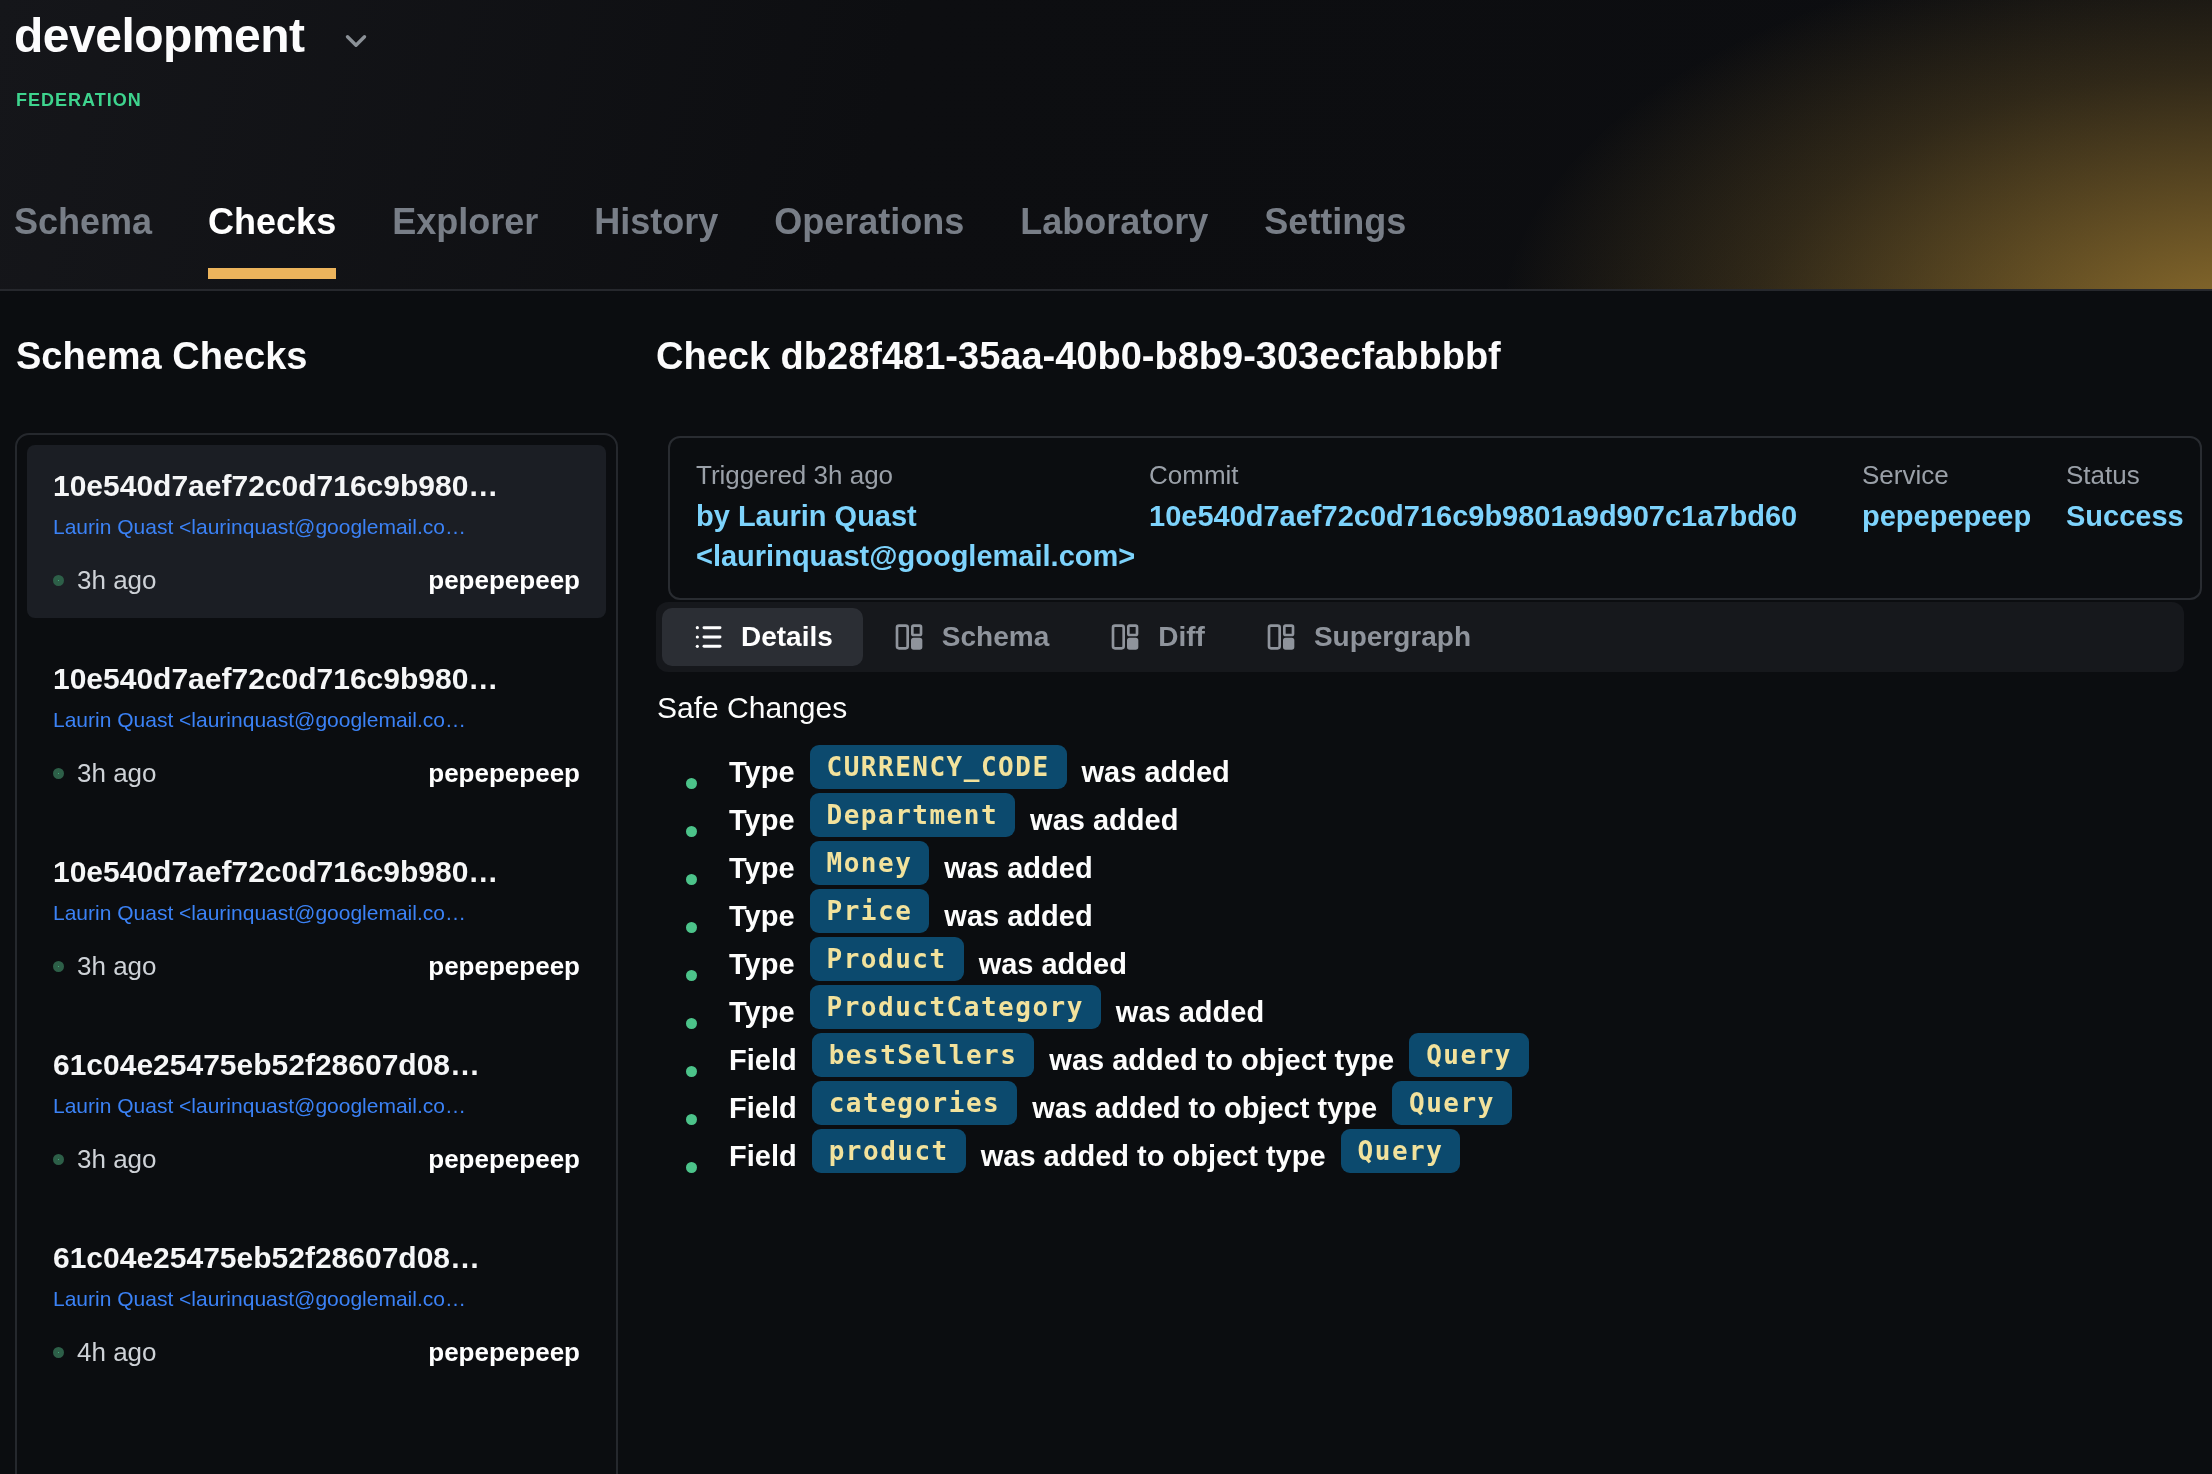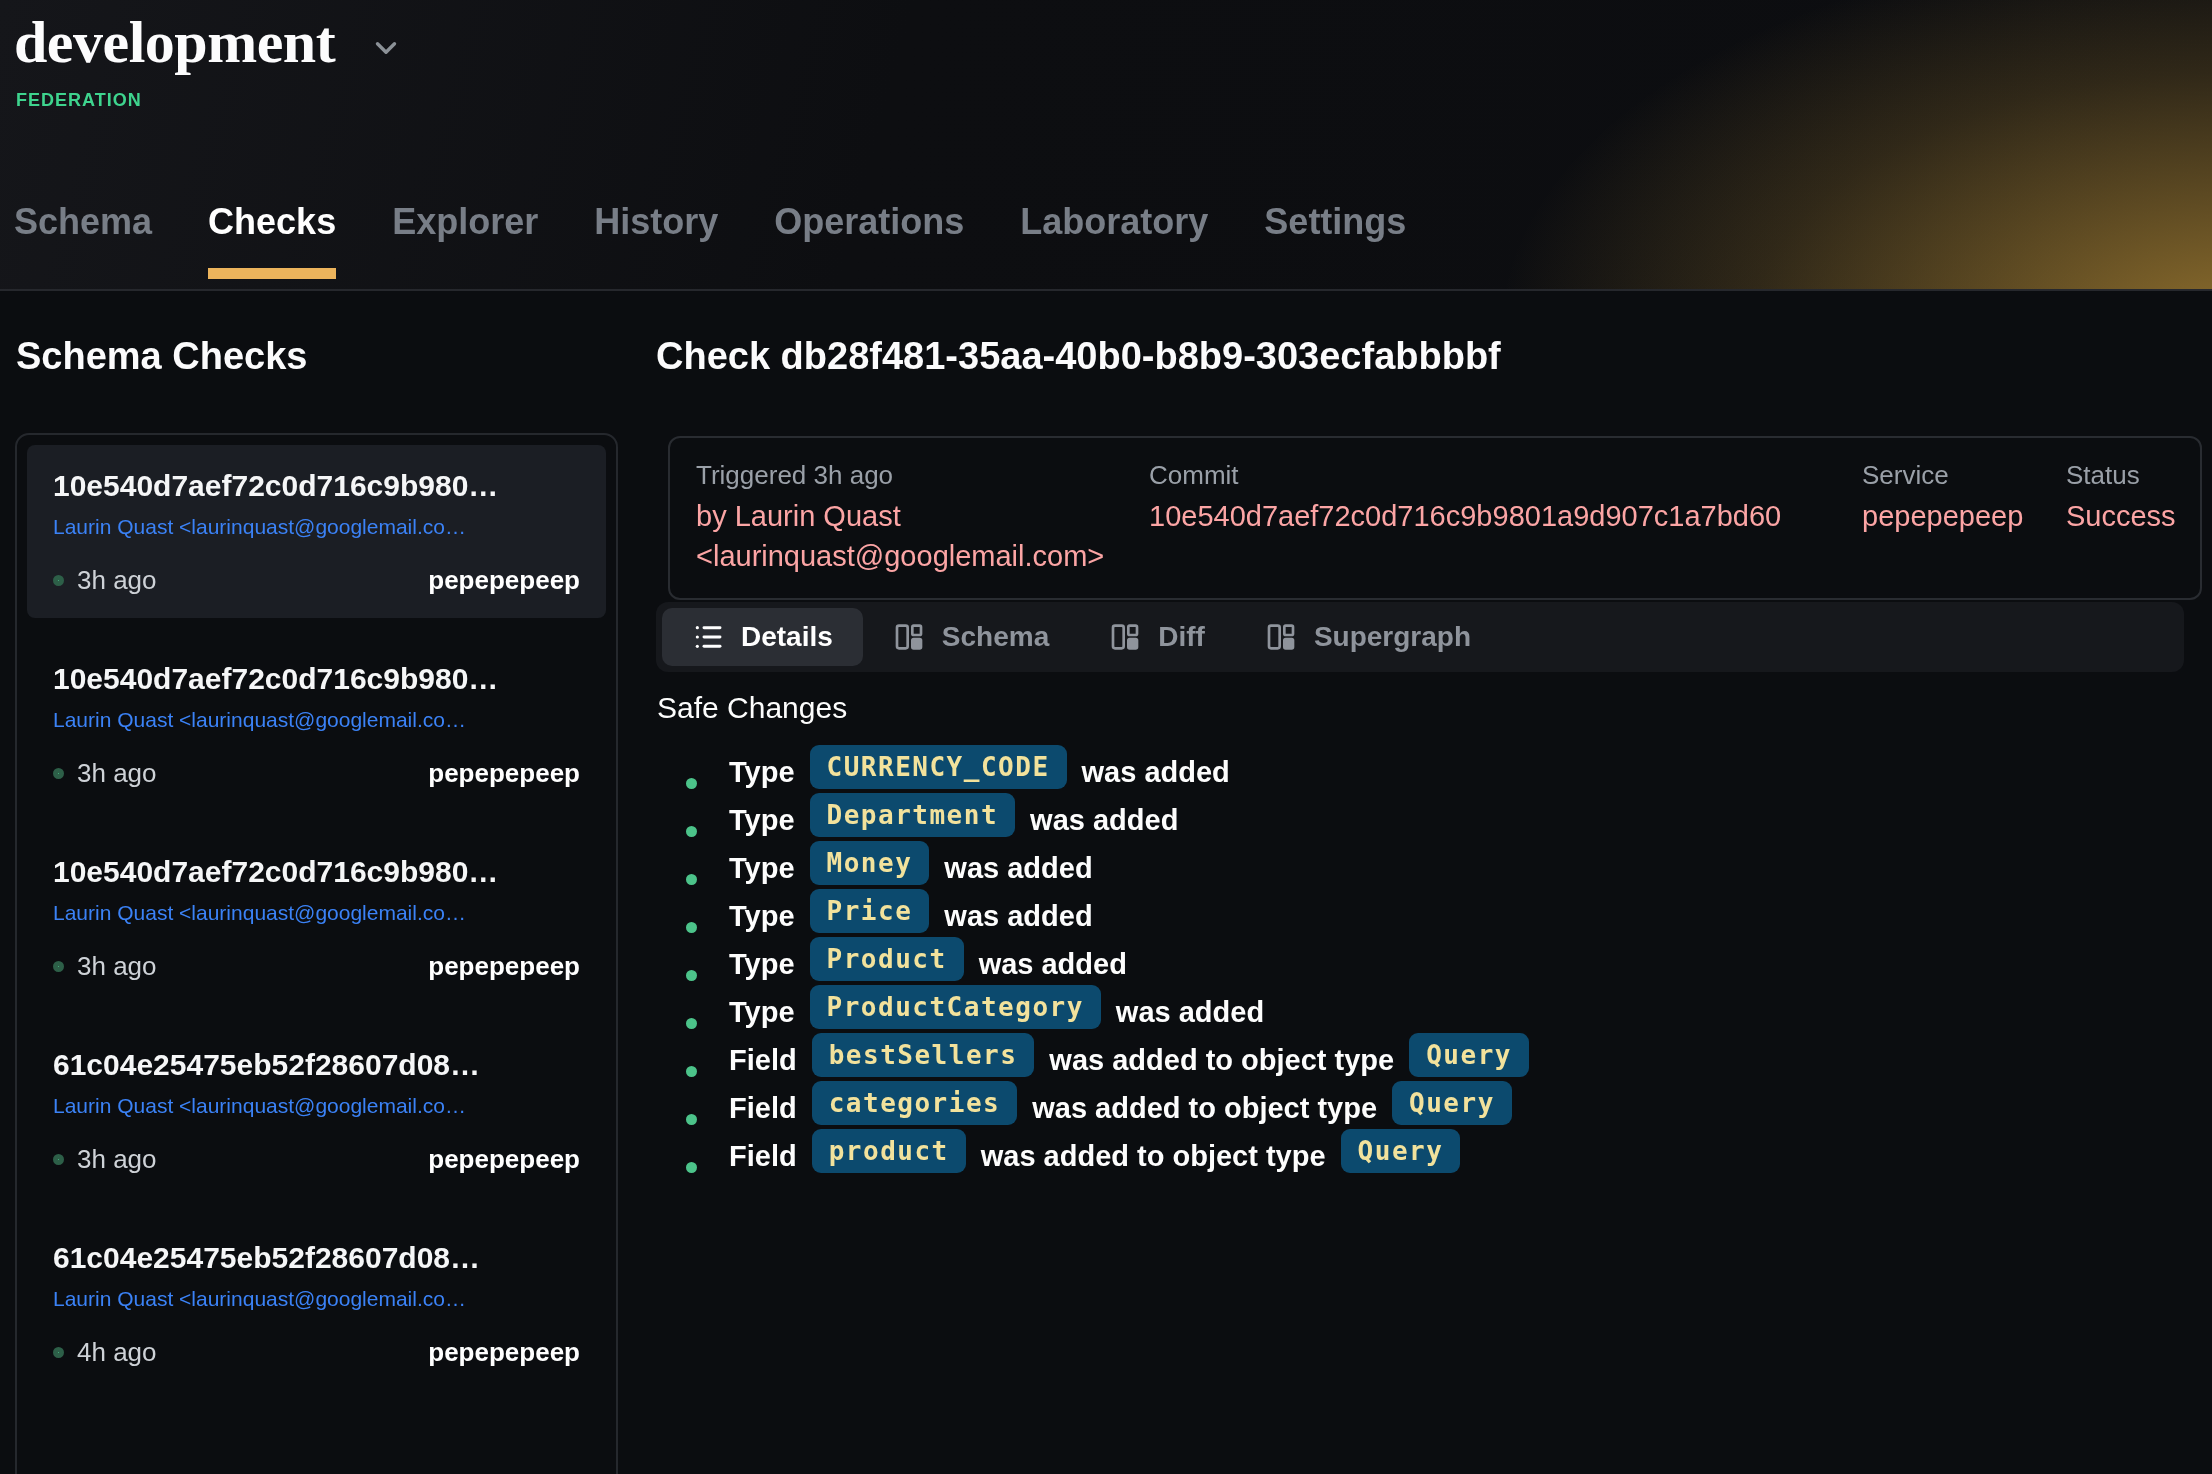--- a/index.html
+++ b/index.html
@@ -14,21 +14,21 @@
 
   
   .hdr {
     position:relative; height:291px;
     border-bottom:2px solid #26282d;
     background:
       radial-gradient(1050px 560px at 101% 114%, rgba(235,180,66,0.58), rgba(235,180,66,0.16) 46%, rgba(0,0,0,0) 70%),
       linear-gradient(105deg, #15161a 0%, #0d0e11 40%, #0c0d10 100%);
   }
   .org { position:absolute; left:14px; top:8px; display:flex; align-items:center; gap:34px; cursor:pointer; }
-  .org h1 { margin:0; font-size:60px; font-weight:700; letter-spacing:-0.5px; color:#fcfcfd;font-family:Liberation Serif, serif; }
+  .org h1 { margin:0; font-size:48px; font-weight:700; letter-spacing:-0.5px; color:#fcfcfd; }
   .chev { width:34px; height:34px; margin-top:10px; }
   .fed { position:absolute; left:16px; top:90px; font-size:18px; font-weight:700; letter-spacing:1px; color:#3ed48e; }
 
   .tabs { position:absolute; left:14px; top:200px; display:flex; }
   .tab {
     position:relative; display:block; margin-right:56px; text-decoration:none;
     font-size:36px; font-weight:700; line-height:44px; color:#787e87;
     padding-bottom:35px; cursor:pointer;
   }
   .tab.active { color:#ffffff; }
@@ -60,21 +60,21 @@
   
   .main-title { position:absolute; left:656px; top:44px; margin:0; font-size:38px; font-weight:700; color:#fbfbfc; }
 
   .meta-box {
     position:absolute; left:656px; top:145px; width:1534px;
     border:2px solid #292c31; border-radius:12px;
     padding:22px 26px 22px;
     display:grid; grid-template-columns:453px 713px 204px 1fr;margin-left:12px;
   }
   .meta-label { font-size:26px; color:#9aa0a8; margin-bottom:5px; }
-  .meta-value { font-size:29px; font-weight:400; color:#fca5a5; line-height:1.38; }
+  .meta-value { font-size:29px; font-weight:700; color:#7dd3fc; line-height:1.38; }
 
   .subtabs {
     position:absolute; left:656px; top:311px; width:1528px; height:70px;
     background:#16181c; border-radius:12px;
     display:flex; align-items:center; padding:0 6px;
   }
   .subtab {
     display:flex; align-items:center; gap:17px; height:58px; padding:16px 30px;
     background:transparent; border:none; border-radius:10px;
     font-family:inherit; font-size:28px; font-weight:600; color:#8f949c; cursor:pointer;

